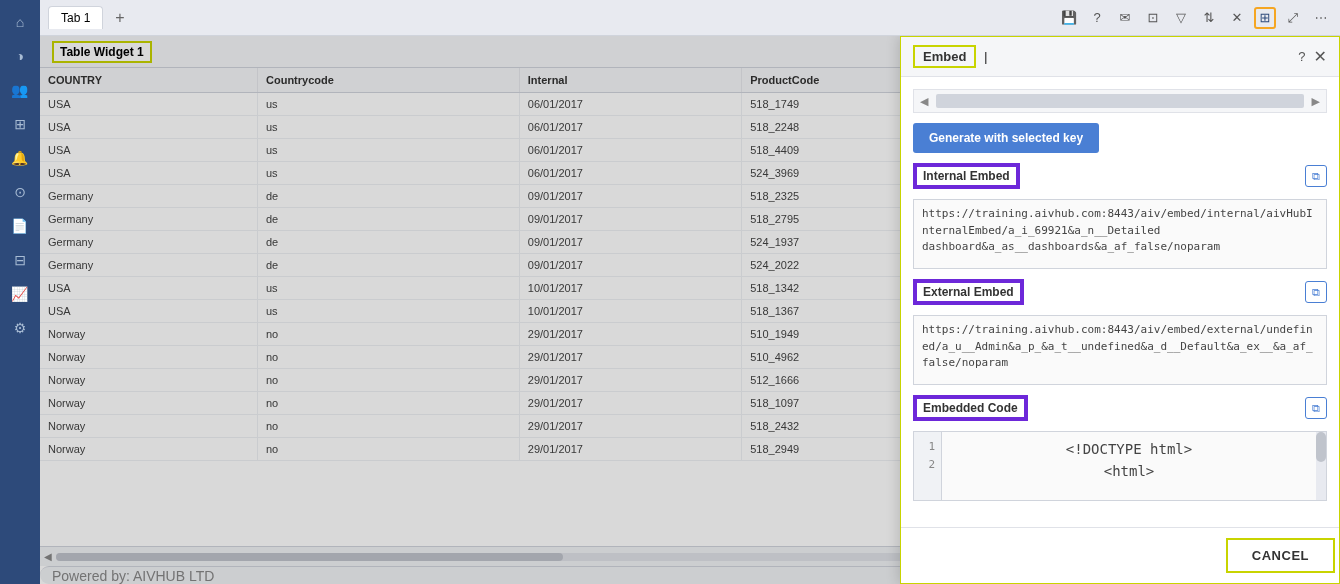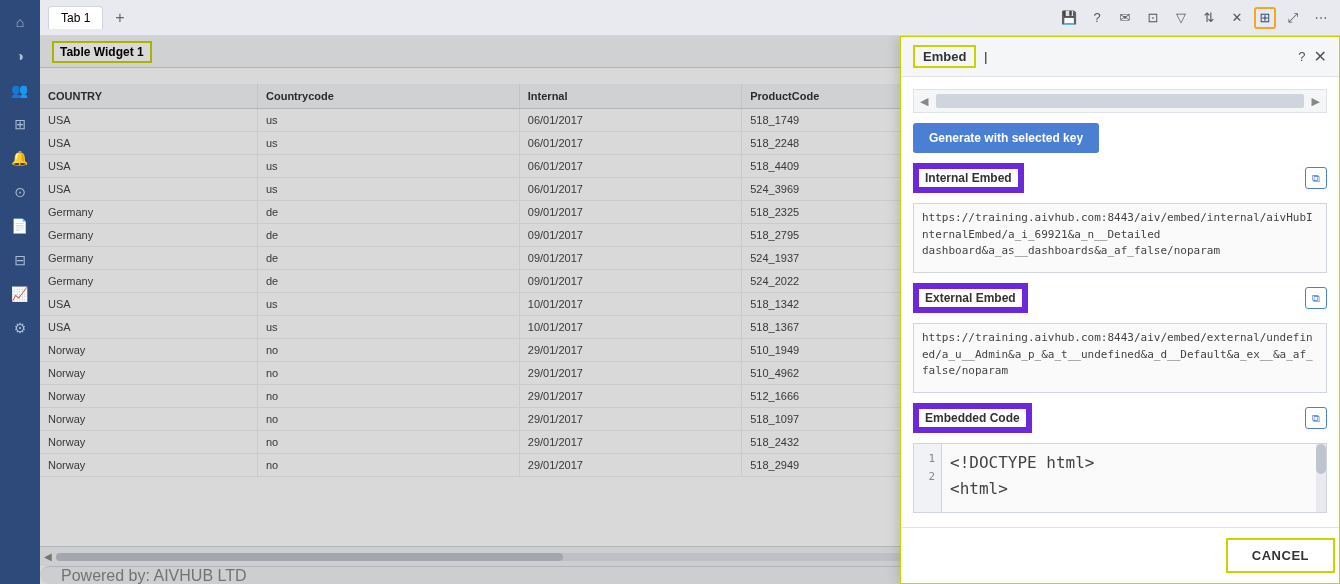--- a/index.html
+++ b/index.html
@@ -122,21 +122,20 @@
       border: 2px solid #c8d400;
       padding: 2px 6px;
       background: #fff;
     }
 
     
     .data-table-wrap {
       flex: 1;
       overflow: auto;
       position: relative;
-      margin-top: 16px;
     }
     .data-table {
       width: 100%;
       border-collapse: collapse;
       font-size: 11px;
     }
     .data-table th {
       background: #f5f6f8;
       border-bottom: 1px solid #d0d4dc;
       border-right: 1px solid #e5e7ec;
@@ -183,22 +182,22 @@
       height: 8px;
       background: #c0c4cc;
       border-radius: 4px;
     }
 
     .powered-by {
       height: 18px;
       background: #f0f2f5;
       display: flex;
       align-items: center;
-      padding: 0 21px;
-      font-size: 16px;
+      padding: 0 12px;
+      font-size: 14px;
       color: #888;
       border-top: 1px solid #d0d4dc;
       border-radius: 9px;
     }
 
     
     .modal-overlay {
       position: absolute;
       top: 0; left: 0; right: 0; bottom: 0;
       background: rgba(0,0,0,0.15);
@@ -297,21 +296,21 @@
 
     
     .section-row {
       display: flex;
       align-items: center;
       justify-content: space-between;
     }
     .section-label {
       font-size: 12px;
       color: #333;
-      border: 6px solid #6d28d9;
+      border: 4px solid #6d28d9;
       padding: 2px 6px;
       font-weight: 600;
     }
     .section-copy-icon {
       width: 22px;
       height: 22px;
       display: flex;
       align-items: center;
       justify-content: center;
       border: 1.5px solid #4a7fd4;
@@ -351,24 +350,25 @@
       font-size: 11px;
       color: #888;
       min-width: 28px;
       text-align: right;
       line-height: 1.6;
     }
     .code-content {
       flex: 1;
       padding: 6px 8px;
       font-family: monospace;
-      font-size: 16px;
+      font-size: 14px;
       color: #444;
       line-height: 1.6;
       overflow: auto;
+      text-align: center;
     }
     .code-scrollbar-v {
       width: 10px;
       background: #e8eaf0;
     }
     .code-scrollbar-thumb {
       width: 10px;
       height: 30px;
       background: #c0c4cc;
       border-radius: 5px;

